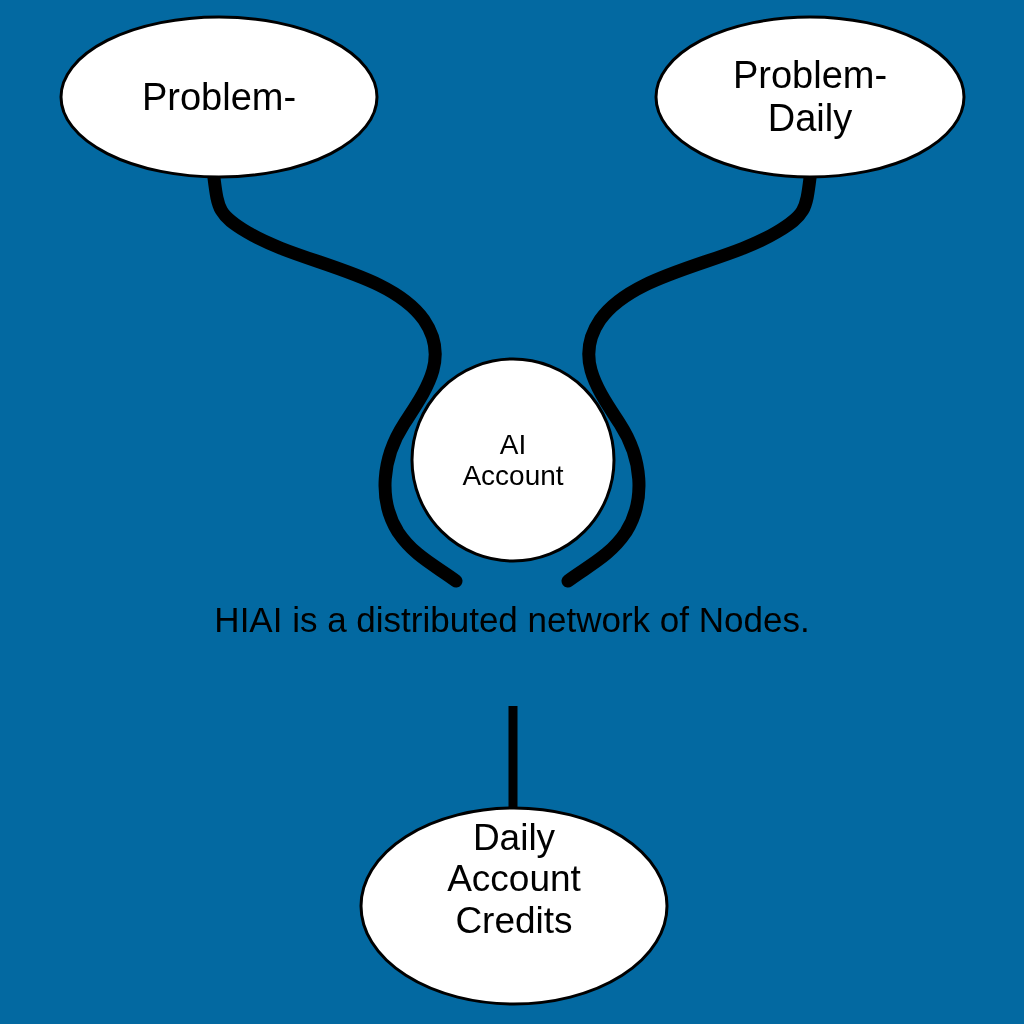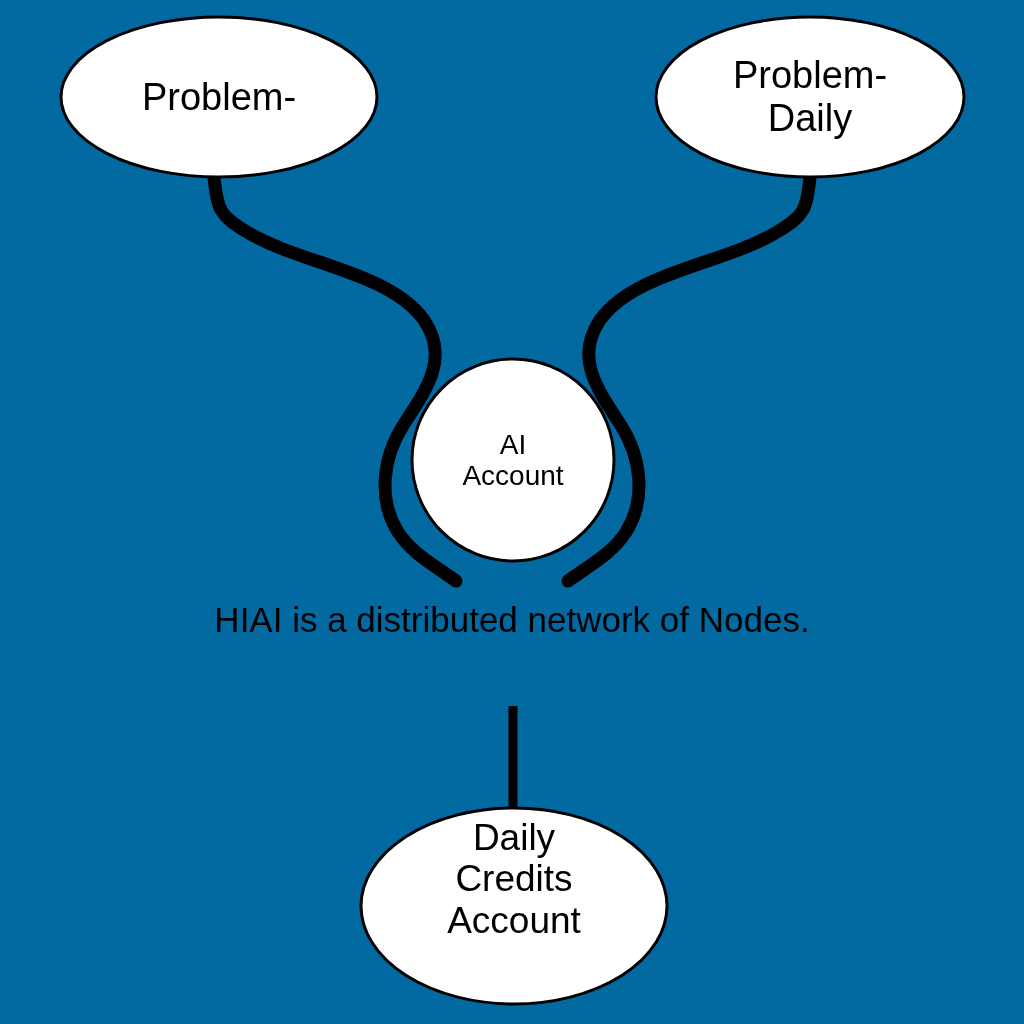--- a/index.html
+++ b/index.html
@@ -116,21 +116,21 @@
     <span>Daily</span>
   </div>
 
   <div class="node-label" id="label-ai-steward">
     <span>AI</span>
     <span>Account</span>
   </div>
 
   <div class="node-label" id="label-daily-credits">
     <span>Daily</span>
+    <span>Account</span>
     <span>Credits</span>
-    <span>Account</span>
   </div>
 
   <div id="caption">
     <span class="caption-line">HIAI is a distributed network of Nodes.</span>
   </div>
 
 </div>
 
 </body></html>

